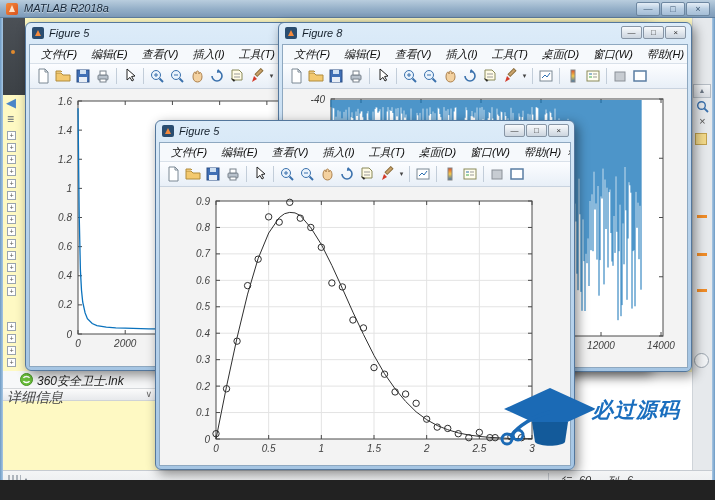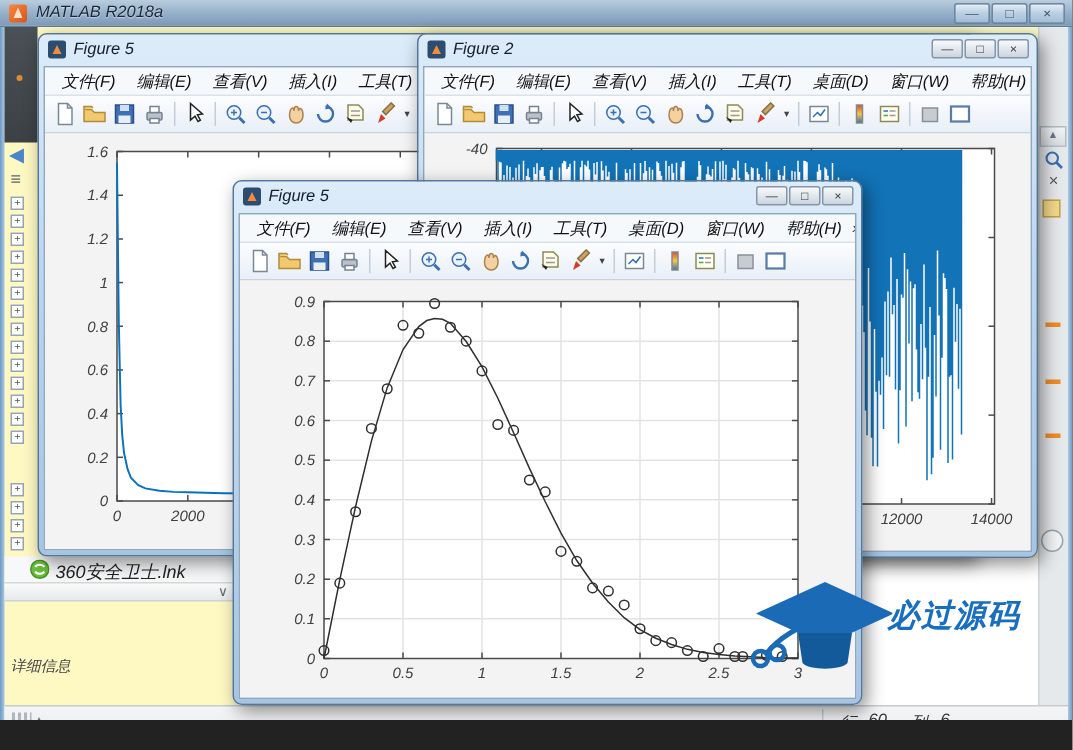--- a/index.html
+++ b/index.html
@@ -33,21 +33,21 @@
   .hamburger{left:7px;top:112px;font-size:12px;color:#5a6470;}
   .tree{left:7px;top:131px;width:12px;}
   .tree2{left:7px;top:322px;width:12px;}
   .tree .tw,.tree2 .tw{width:9px;height:9px;margin-bottom:3px;border:1px solid #9aa4ae;background:#fff;
     font-size:7px;line-height:7px;text-align:center;color:#555;}
   .file-row{left:3px;top:371px;width:155px;height:17px;background:#f7f8f9;}
   .file-label{left:34px;top:2px;font-size:12px;color:#222;}
   .icon-360{left:17px;top:2px;}
   .details-header{left:3px;top:388px;width:155px;height:13px;
     background:linear-gradient(#fbfbfb,#e7e9ec);border-top:1px solid #d5d8db;border-bottom:1px solid #cfd3d7;}
-  .details-header .lbl{position:absolute;left:4px;top:0;font-size:10px;color:#444;margin-top:48px;}
+  .details-header .lbl{position:absolute;left:4px;top:0;font-size:14px;color:#444;}
   .details-header .chev{position:absolute;right:6px;top:0;font-size:9px;color:#666;}
   .details-body{left:3px;top:401px;width:155px;height:61px;background:#fff;border-right:1px solid #d5d8db;}
   .details-body .msg{position:absolute;left:0;top:24px;width:100%;text-align:center;font-size:11px;color:#333;}
   .editor-area{left:158px;top:372px;width:534px;height:98px;background:#ffffff;}
   .right-strip{left:692px;top:18px;width:20px;height:452px;background:#e6e9ec;border-left:1px solid #cfd4d9;}
   .scroll-up{left:693px;top:84px;width:18px;height:14px;background:linear-gradient(#f2f4f6,#d9dde2);
     border:1px solid #b5bcc4;font-size:7px;text-align:center;line-height:12px;color:#6b7684;}
   .close-x-strip{left:699px;top:115px;font-size:11px;color:#555;}
   .note-icon{left:695px;top:133px;width:12px;height:12px;background:#f2d98a;border:1px solid #c2a24f;}
   .omark{left:697px;width:10px;height:3px;background:#f08c28;}
@@ -442,21 +442,21 @@
         <line x1="52" y1="78" x2="56" y2="78" stroke="#4a4a4a"></line>
         <line x1="595" y1="78" x2="591" y2="78" stroke="#4a4a4a"></line>
         <text x="46" y="81.5" text-anchor="end" font-family="Liberation Sans, DejaVu Sans, sans-serif" font-size="10" fill="#404040">1.6</text>
         <path d="M52.0 85.3L53.2 191.6L54.4 246.9L55.5 267.3L56.7 279.0L59.1 289.9L61.4 295.7L66.2 300.5L70.9 302.6L80.3 304.2L89.8 304.9L99.2 305.2L122.8 305.8L170.0 306.2L288.1 306.5L595.0 306.6" fill="none" stroke="#0a72bd" stroke-width="1.3"></path>
       </svg>
   </div>
 
   <div class="figwin" id="figwin2" style="left:278px;top:22px;width:414px;height:350px;z-index:20">
     <div class="fig-tb">
       <span class="fig-icon"></span>
-      <span class="fig-title">Figure 2</span>
+      <span class="fig-title">Figure 8</span>
       <span class="fig-controls">
         <span class="wbtn">—</span>
         <span class="wbtn">□</span>
         <span class="wbtn">×</span>
       </span>
     </div>
     <div class="fig-client">
       <div class="menubar fig-menubar">
           <span class="menu-item">文件(F)</span>
           <span class="menu-item">编辑(E)</span>

